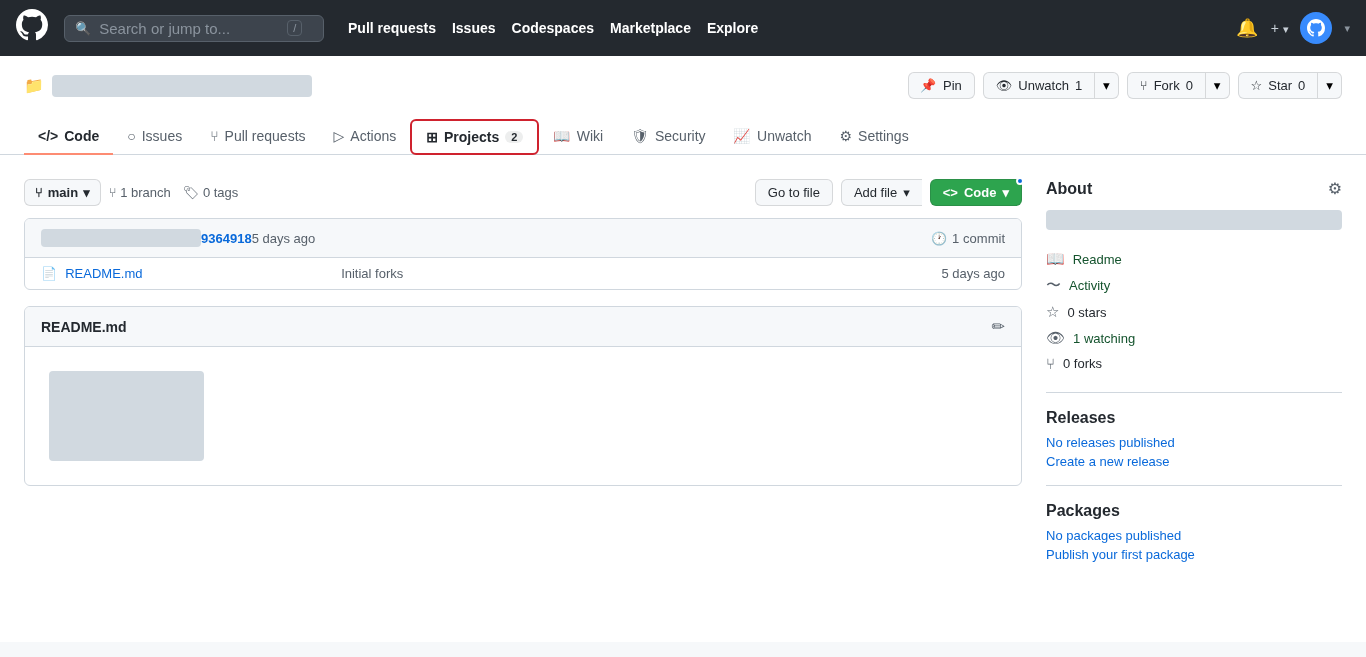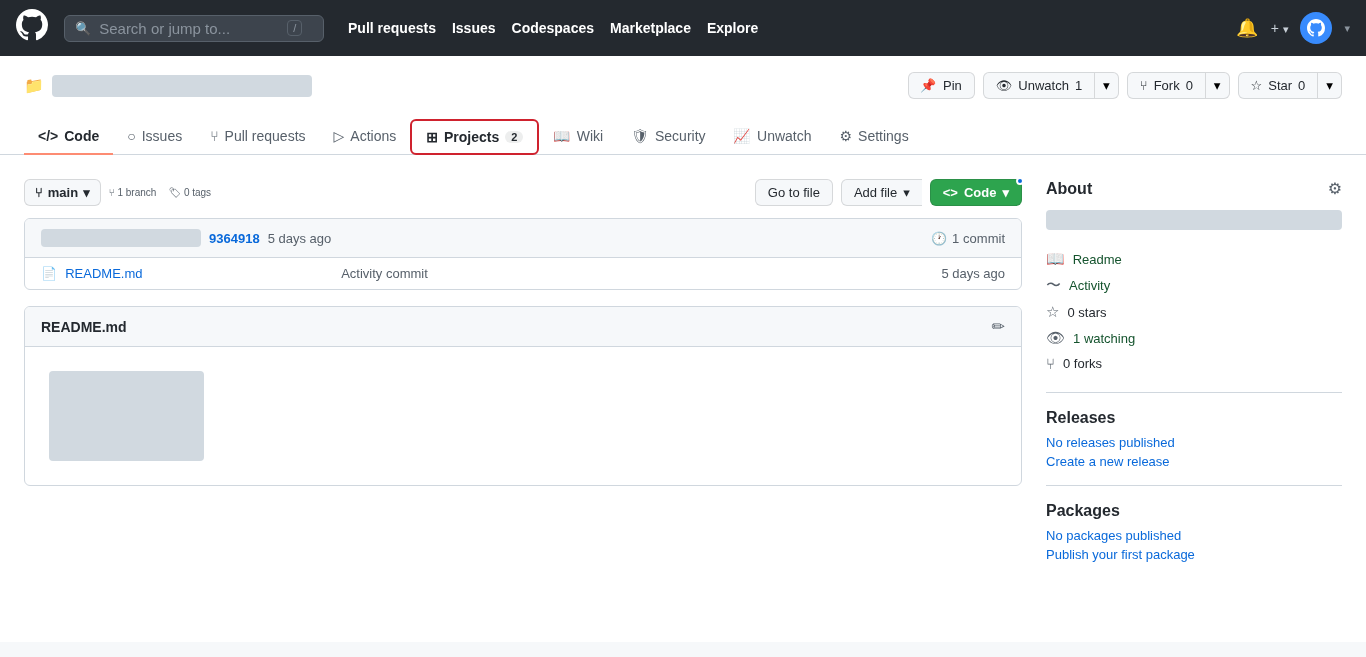--- a/index.html
+++ b/index.html
@@ -165,21 +165,21 @@
       border-radius: 6px;
       padding: 5px 10px;
       font-size: 13px;
       cursor: pointer;
       display: flex;
       align-items: center;
       gap: 5px;
       font-weight: 600;
       color: #24292f;
     }
-    .branch-meta { display: flex; gap: 12px; color: #57606a; font-size: 10px; }
+    .branch-meta { display: flex; gap: 12px; color: #57606a; font-size: 13px; }
     .branch-meta a { color: #57606a; text-decoration: none; }
     .branch-actions { display: flex; gap: 8px; }
     .btn-green {
       background: #2da44e;
       color: white;
       border: 1px solid rgba(31,35,40,0.15);
       border-radius: 6px;
       padding: 5px 12px;
       font-size: 13px;
       cursor: pointer;
@@ -207,21 +207,21 @@
     }
     .file-table-header {
       background: #f6f8fa;
       padding: 10px 16px;
       display: flex;
       align-items: center;
       justify-content: space-between;
       border-bottom: 1px solid #d0d7de;
       font-size: 13px;
     }
-    .commit-info { display: flex; align-items: center; gap: 8px; color: #57606a; }
+    .commit-info { display: flex; align-items: center; color: #57606a; }
     .commit-hash { color: #0969da; font-weight: 600; text-decoration: none; }
     .commit-link { color: #57606a; text-decoration: none; display: flex; align-items: center; gap: 4px; }
     .file-row {
       display: flex;
       align-items: center;
       padding: 8px 16px;
       border-bottom: 1px solid #d0d7de;
       font-size: 13px;
     }
     .file-row:last-child { border-bottom: none; }
@@ -471,21 +471,21 @@
           <span>🕐</span>
           <span>1</span>
           <span>commit</span>
         </a>
       </div>
       <div class="file-row">
         <div class="file-name">
           <span>📄</span>
           <a href="#">README.md</a>
         </div>
-        <div class="file-msg">Activity commit</div>
+        <div class="file-msg">Initial forks</div>
         <div class="file-time">5 days ago</div>
       </div>
     </div>
 
     <div class="readme-box">
       <div class="readme-header">
         <span>README.md</span>
         <button style="background:none;border:none;cursor:pointer;color:#57606a;font-size:16px;">✏</button>
       </div>
       <div class="readme-body">

